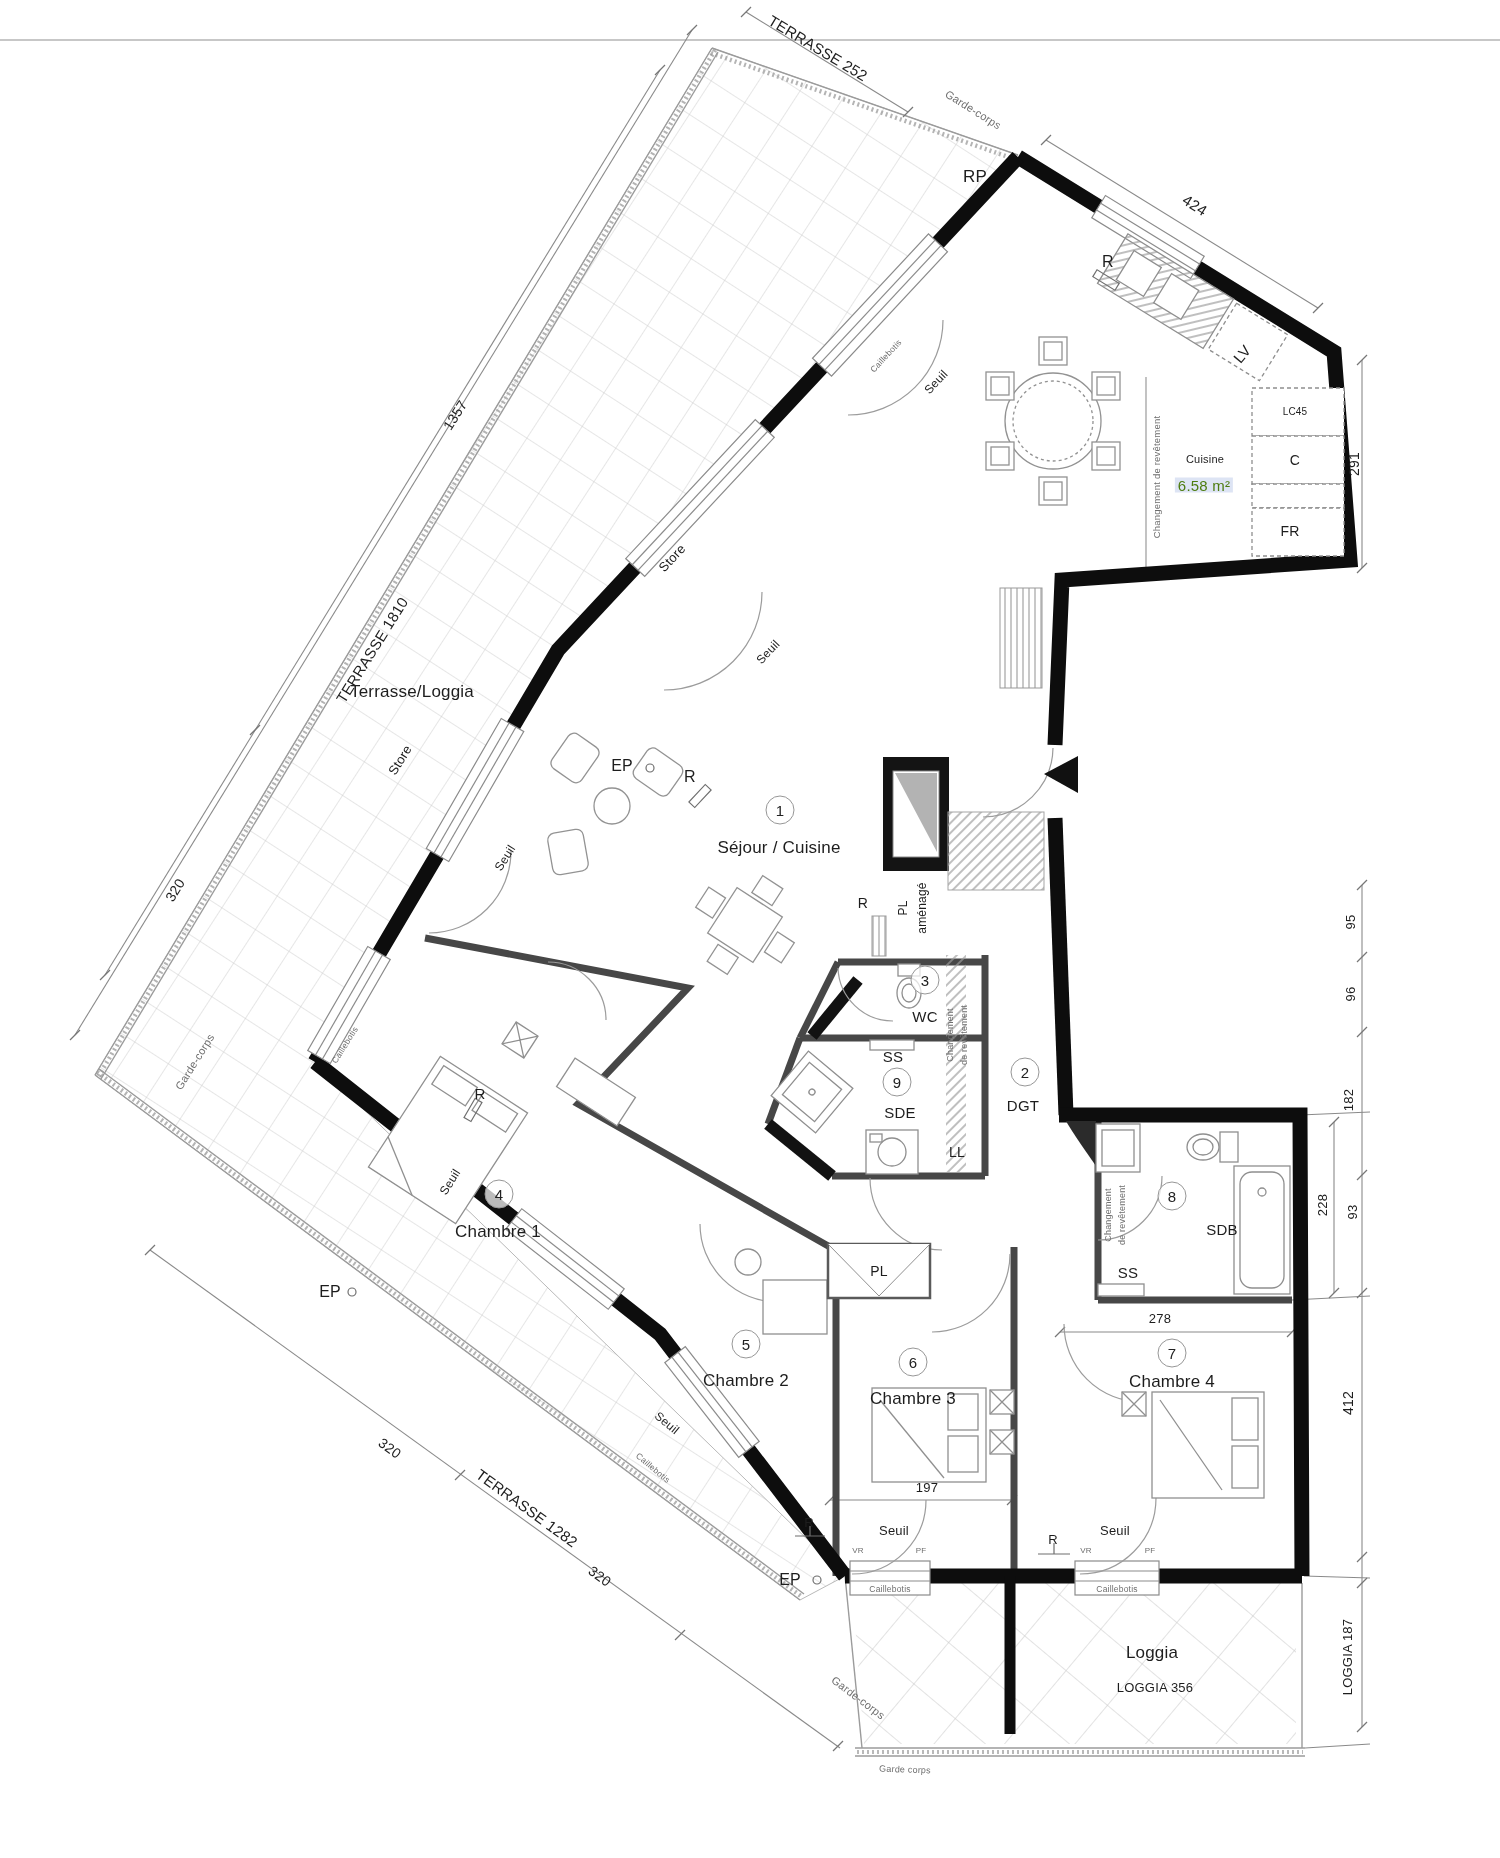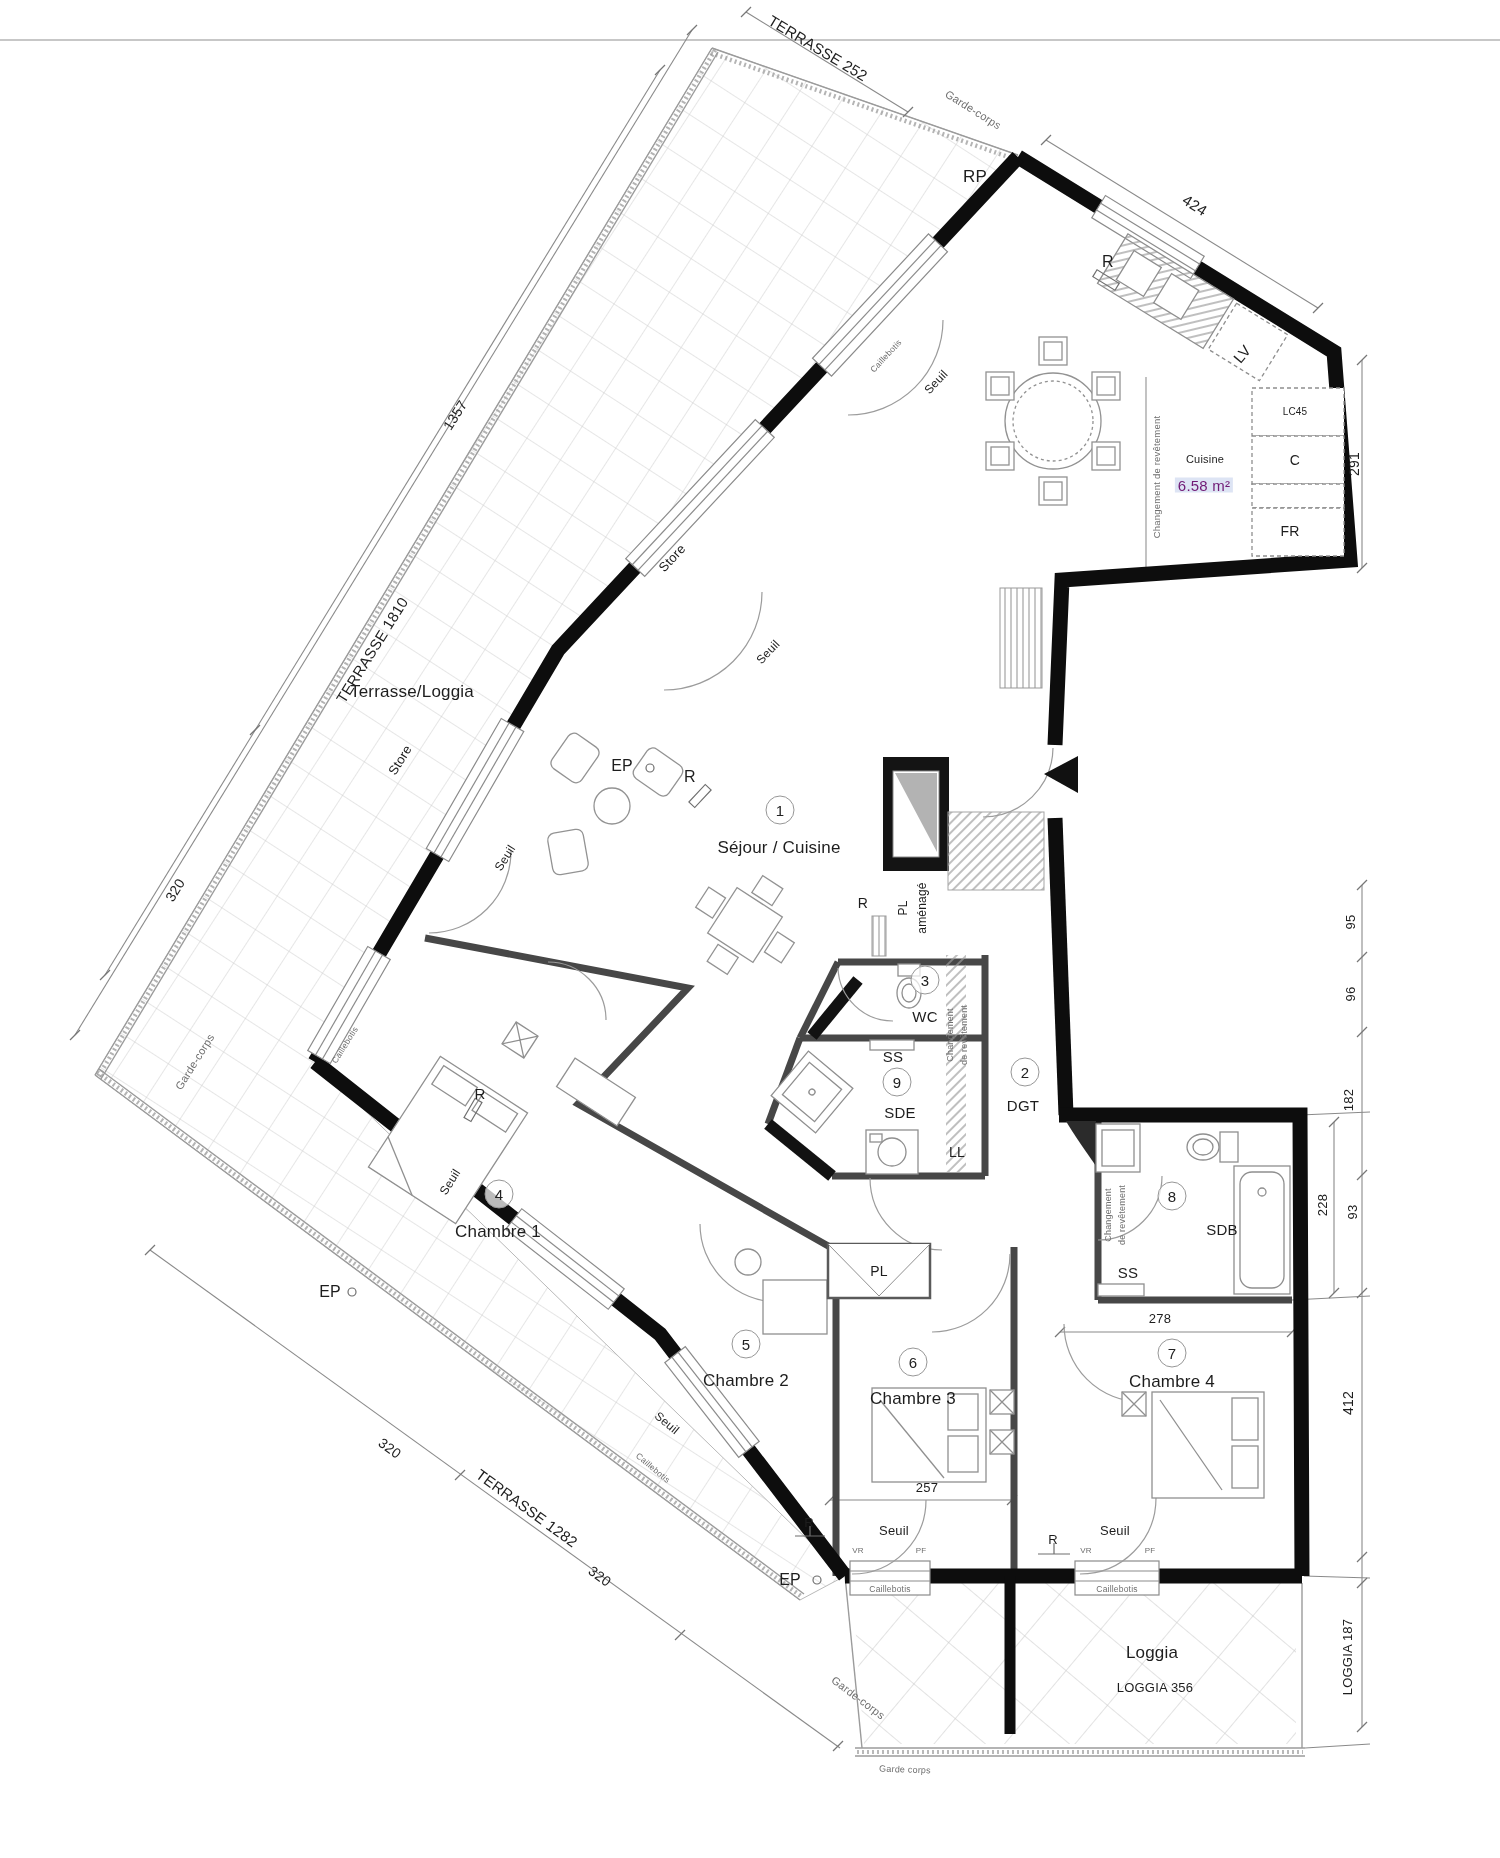--- a/index.html
+++ b/index.html
@@ -5,21 +5,21 @@
   html,body{margin:0;padding:0;background:#fff;}
   #page{position:relative;width:1500px;height:1858px;background:#fff;overflow:hidden;
         font-family:"Liberation Sans",sans-serif;}
   svg{position:absolute;left:0;top:0;}
   .lbl{position:absolute;transform:translate(-50%,-50%) rotate(var(--r,0deg));
        color:#1d1d1d;white-space:nowrap;line-height:1;letter-spacing:.2px;}
   .gray{color:#6e6e6e;}
   .circ{position:absolute;width:27px;height:27px;border:1.6px solid #979797;border-radius:50%;
         display:flex;align-items:center;justify-content:center;font-size:15px;color:#222;
         background:rgba(255,255,255,.72);transform:translate(-50%,-50%);}
-  .area-val{color:#701a75;background:#dde4f4;padding:0 3px;}
+  .area-val{color:#4d7c0f;background:#dde4f4;padding:0 3px;}
 </style>
 </head>
 <body>
 
 <div id="page">
 
 <svg width="1500" height="1858" viewBox="0 0 1500 1858">
   <defs>
     <pattern id="tiles" width="40" height="40" patternUnits="userSpaceOnUse" patternTransform="rotate(33)">
       <path d="M40 0H0V40" fill="none" stroke="#cdcdcd" stroke-width="1"></path>
@@ -429,21 +429,21 @@
 <div class="lbl gray" style="left:1122px;top:1215px;--r:-90deg;font-size:9px">de revêtement</div>
 <div class="lbl" style="left:1128px;top:1272px;font-size:15px">SS</div>
 <div class="lbl" style="left:1160px;top:1318px;font-size:13px">278</div>
 <div class="circ" style="left:1172px;top:1353px">7</div>
 <div class="lbl" style="left:1172px;top:1381px;font-size:17px">Chambre 4</div>
 <div class="circ" style="left:913px;top:1362px">6</div>
 <div class="lbl" style="left:913px;top:1398px;font-size:17px">Chambre 3</div>
 <div class="circ" style="left:746px;top:1344px">5</div>
 <div class="lbl" style="left:746px;top:1380px;font-size:17px">Chambre 2</div>
 <div class="lbl" style="left:879px;top:1271px;font-size:14px">PL</div>
-<div class="lbl" style="left:927px;top:1487px;font-size:13px">257</div>
+<div class="lbl" style="left:927px;top:1487px;font-size:13px">197</div>
 <div class="lbl" style="left:667px;top:1423px;--r:40deg;font-size:12px">Seuil</div>
 <div class="lbl gray" style="left:653px;top:1468px;--r:40deg;font-size:8.5px">Caillebotis</div>
 <div class="lbl" style="left:809px;top:1522px;font-size:13px">R</div>
 <div class="lbl" style="left:894px;top:1530px;font-size:13px">Seuil</div>
 <div class="lbl gray" style="left:858px;top:1551px;font-size:8px">VR</div>
 <div class="lbl gray" style="left:921px;top:1551px;font-size:8px">PF</div>
 <div class="lbl gray" style="left:890px;top:1589px;font-size:8.5px">Caillebotis</div>
 <div class="lbl" style="left:1053px;top:1539px;font-size:13px">R</div>
 <div class="lbl" style="left:1115px;top:1530px;font-size:13px">Seuil</div>
 <div class="lbl gray" style="left:1086px;top:1551px;font-size:8px">VR</div>

